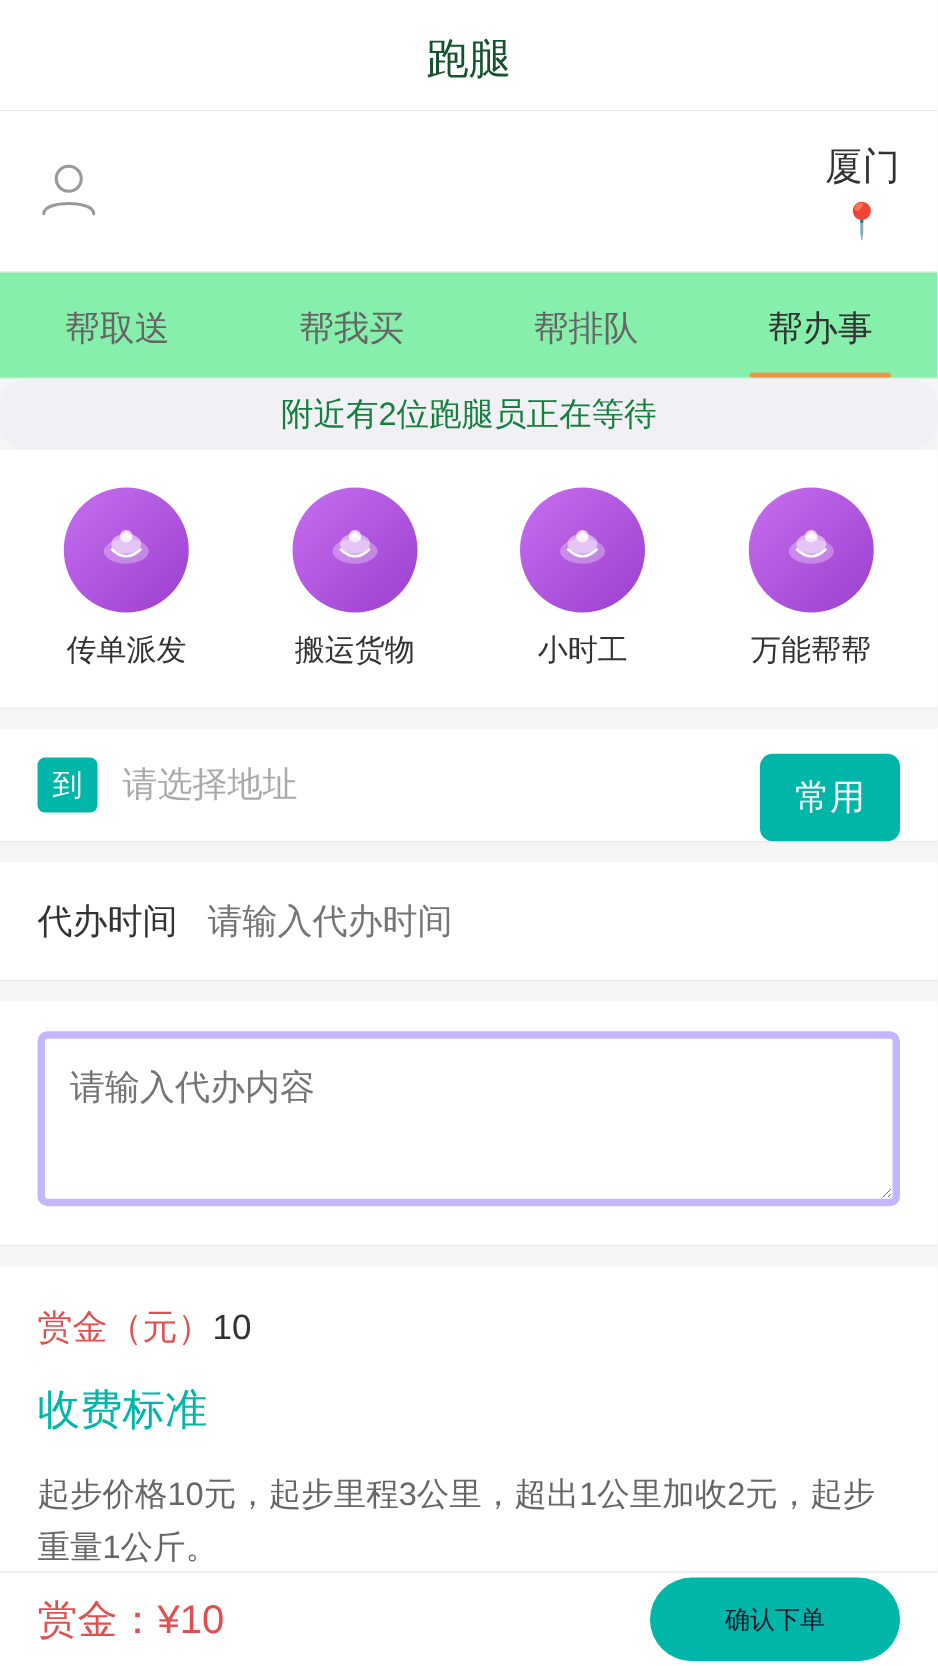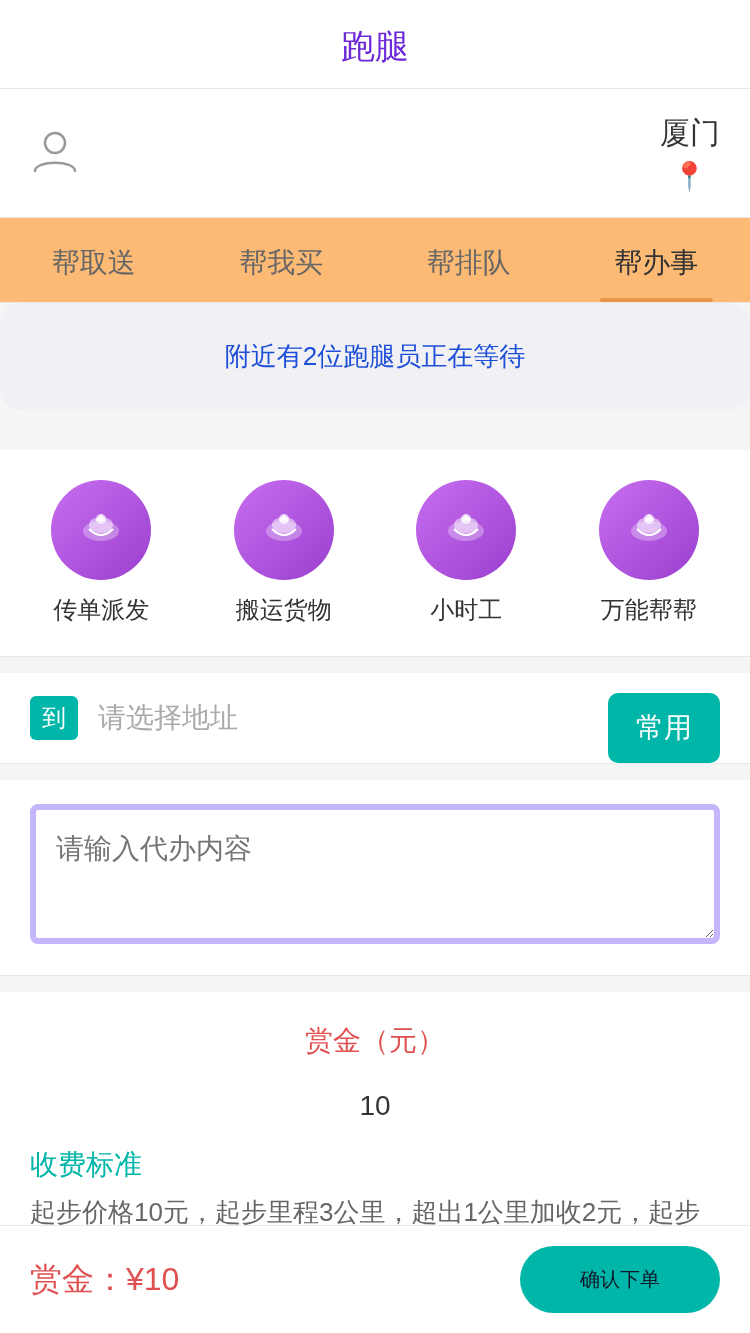--- a/index.html
+++ b/index.html
@@ -16,21 +16,21 @@
     
     .header {
       background: #fff;
       text-align: center;
       padding: 24px 0 18px;
       border-bottom: 1px solid #e8e8e8;
     }
     .header-title {
       font-size: 34px;
       font-weight: 500;
-      color: #6d28d9;
+      color: #14532d;
     }
 
     
     .user-row {
       background: #fff;
       display: flex;
       align-items: center;
       padding: 24px 30px;
       border-bottom: 1px solid #e8e8e8;
       justify-content: space-between;
@@ -47,21 +47,21 @@
       color: #333;
       flex-direction: column;
     }
     .location-pin {
       color: #333;
       font-size: 28px;
     }
 
     
     .tabs {
-      background: #fdba74;
+      background: #86efac;
       display: flex;
       border-bottom: 1px solid #e8e8e8;
     }
     .tab-item {
       flex: 1;
       text-align: center;
       padding: 26px 0 20px;
       font-size: 28px;
       color: #666;
       position: relative;
@@ -79,35 +79,34 @@
       width: 60%;
       height: 4px;
       background: #e8954a;
       border-radius: 2px;
     }
 
     
     .notice-bar {
       background: #f0f0f5;
       text-align: center;
-      padding: 36px 0;
+      padding: 11px 0;
       font-size: 26px;
-      color: #1d4ed8;
+      color: #15803d;
       border-radius: 21px;
     }
 
     
     .service-icons {
       background: #fff;
       display: flex;
       padding: 30px 10px 30px;
       gap: 0;
       justify-content: space-around;
       border-bottom: 1px solid #e8e8e8;
-      margin-top: 40px;
     }
     .service-item {
       display: flex;
       flex-direction: column;
       align-items: center;
       gap: 14px;
       width: 130px;
     }
     .service-icon-circle {
       width: 100px;
@@ -206,55 +205,53 @@
 
     
     .reward-section {
       background: #fff;
       margin-top: 16px;
       padding: 30px 30px;
     }
     .reward-row {
       display: flex;
       align-items: center;
-      gap: 30px;
       margin-bottom: 24px;
-      flex-direction: column;
     }
     .reward-label {
       font-size: 28px;
       color: #e05050;
       font-weight: 500;
     }
     .reward-value {
       font-size: 28px;
       color: #333;
     }
     .fee-title {
-      font-size: 28px;
+      font-size: 34px;
       color: #00b6a8;
       font-weight: 500;
-      margin-bottom: 8px;
+      margin-bottom: 24px;
     }
     .fee-desc {
       font-size: 26px;
       color: #666;
       line-height: 1.6;
     }
 
     
     .bottom-bar {
       background: #fff;
       position: fixed;
       bottom: 0;
       width: 750px;
       display: flex;
       align-items: center;
       justify-content: space-between;
-      padding: 20px 30px;
+      padding: 4px 30px;
       border-top: 1px solid #e8e8e8;
     }
     .bottom-reward {
       font-size: 28px;
       color: #333;
     }
     .bottom-reward span {
       color: #e05050;
       font-size: 32px;
       font-weight: 500;
@@ -370,20 +367,24 @@
       <span class="service-icon-label">万能帮帮</span>
     </div>
   </div>
 
   <div class="address-section">
     <span class="address-badge">到</span>
     <span class="address-placeholder">请选择地址</span>
     <button class="common-btn">常用</button>
   </div>
 
+  <div class="time-section">
+    <span class="time-label">代办时间</span>
+    <input class="time-input" type="text" placeholder="请输入代办时间" style="">
+  </div>
 
   <div class="content-section">
     <textarea class="content-textarea" placeholder="请输入代办内容" style=""></textarea>
   </div>
 
   <div class="reward-section">
     <div class="reward-row">
       <span class="reward-label">赏金（元）</span>
       <span class="reward-value">10</span>
     </div>

